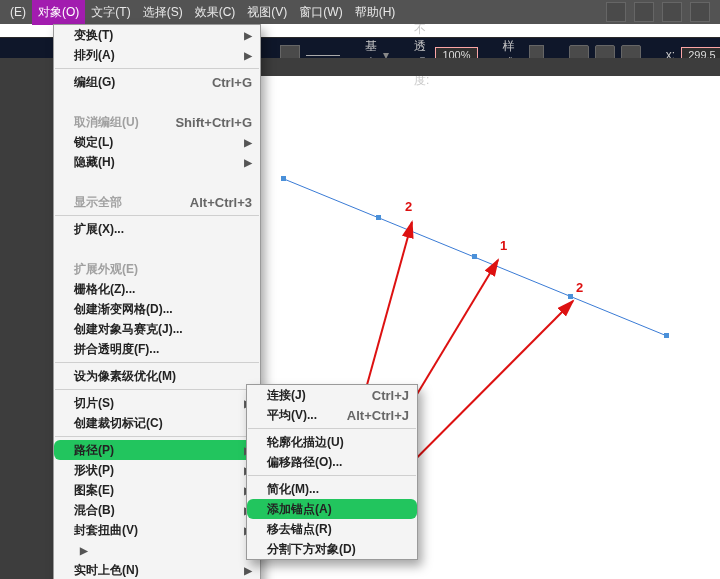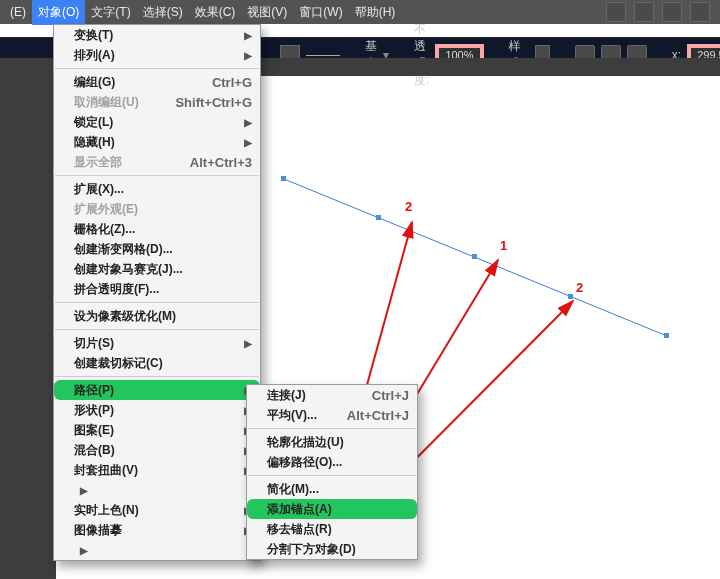--- a/index.html
+++ b/index.html
@@ -1,35 +1,35 @@
 <!DOCTYPE html>
 <html><head>
 <meta charset="utf-8">
 <style>
   html,body{margin:0;padding:0;width:720px;height:579px;background:#fff;font-family:"Microsoft YaHei","SimSun",Arial,sans-serif;font-size:12px;overflow:hidden;}
   .app{position:relative;width:720px;height:579px;}
   .menubar{position:absolute;left:0;right:0;top:0;height:24px;background:#535353;display:flex;align-items:center;color:#e8e8e8;padding-left:4px;z-index:5;}
   .menubar-item{padding:4px 6px;cursor:default;}
-  .menubar-item.sel{background:#3b82f6;color:#fff;}
+  .menubar-item.sel{background:#a21caf;color:#fff;}
   .toolbar{position:absolute;left:0;right:0;top:37px;height:34px;background:#0f172a;border-top:1px solid #2a2a2a;border-bottom:1px solid #2a2a2a;z-index:1;display:flex;align-items:center;padding-left:280px;color:#c8c8c8;gap:11px;}
   .tb-seg{display:flex;align-items:center;gap:6px;margin-right:14px;}
   .tb-box{width:18px;height:18px;background:#4a4a4a;border:1px solid #666;}
   .tb-line{width:34px;height:0;border-top:1px solid #aaa;}
-  .tb-val{background:#303030;border:4px solid #fca5a5;padding:1px 6px;color:#ddd;font-size:11px;}
+  .tb-val{background:#303030;border:1px solid #fca5a5;padding:1px 6px;color:#ddd;font-size:11px;}
   .tb-ic{width:18px;height:18px;background:#4a4a4a;border:1px solid #666;border-radius:2px;}
   .tabbar{position:absolute;left:0;right:0;top:58px;height:18px;background:#3d3d3d;z-index:1;}
   .canvas{position:absolute;left:56px;right:0;top:76px;bottom:0;background:#fff;z-index:0;}
   .sidepanel{position:absolute;left:0;top:58px;bottom:0;width:56px;background:#3d3d3d;z-index:2;}
 
   .menu{position:absolute;background:#f4f4f4;border:1px solid #9a9a9a;box-shadow:4px 6px 10px rgba(0,0,0,.35);z-index:20;}
   .menu.main{left:53px;top:24px;width:206px;}
   .menu.sub{left:246px;top:384px;width:170px;}
   .mi{display:flex;align-items:center;height:20px;padding:0 8px 0 20px;color:#222;position:relative;cursor:default;font-weight:bold;}
   .mi.sep{height:0;border-top:1px solid #cfcfcf;margin:3px 1px;padding:0;}
-  .mi.dis{color:#a0a0a0;}
+  .mi.dis{color:#a0a0a0;margin-top:20px;}
   .mi.hl{background:#22c55e;border-radius:6px;}
   .mi .lbl{flex:1;white-space:nowrap;}
   .mi .sc{color:#666;font-size:13px;margin-left:8px;}
   .mi .ar{color:#555;margin-left:6px;font-size:10px;}
 
   svg.overlay{position:absolute;left:0;top:0;width:720px;height:579px;z-index:10;pointer-events:none;}
   .anchor{fill:#4a90d9;}
   .seg{stroke:#3a7bd5;stroke-width:1;}
   .arrow{stroke:#d11;stroke-width:2;fill:none;}
   .arrowhead{fill:#d11;}

